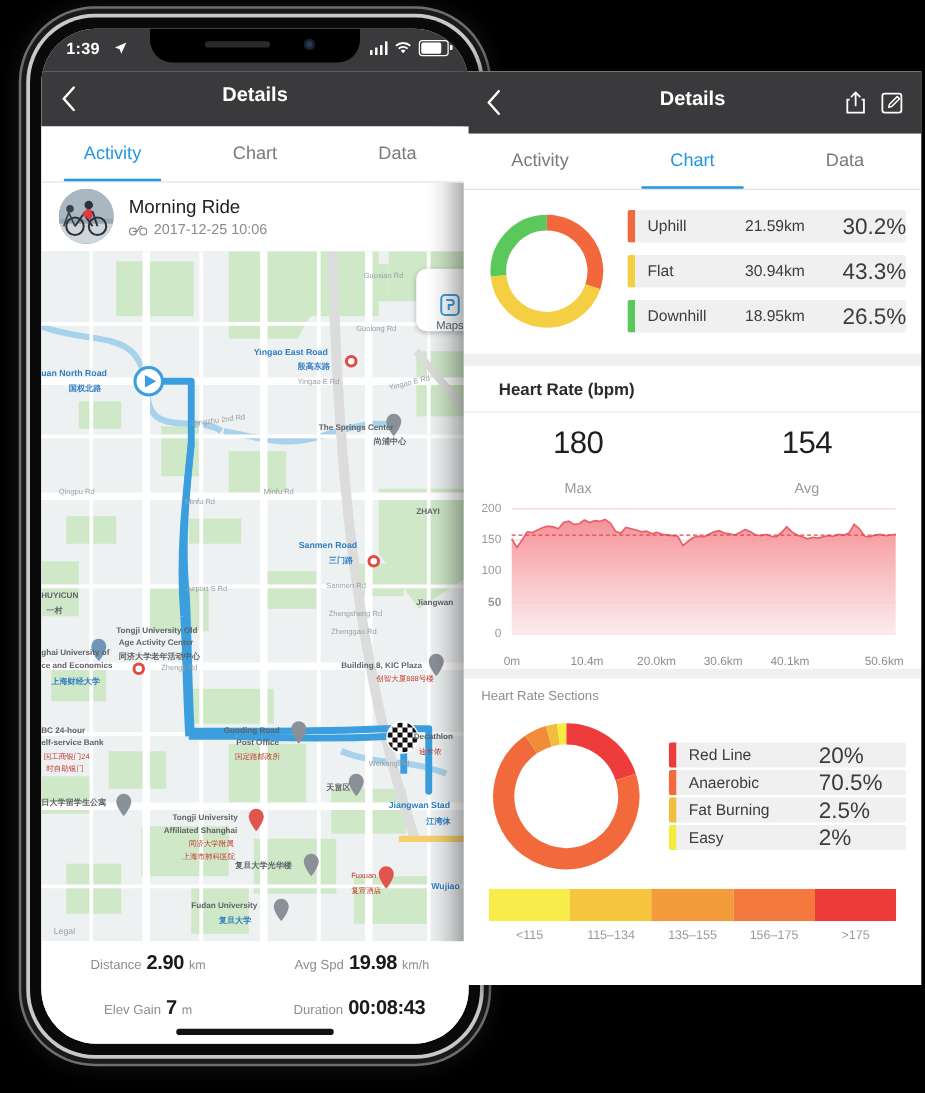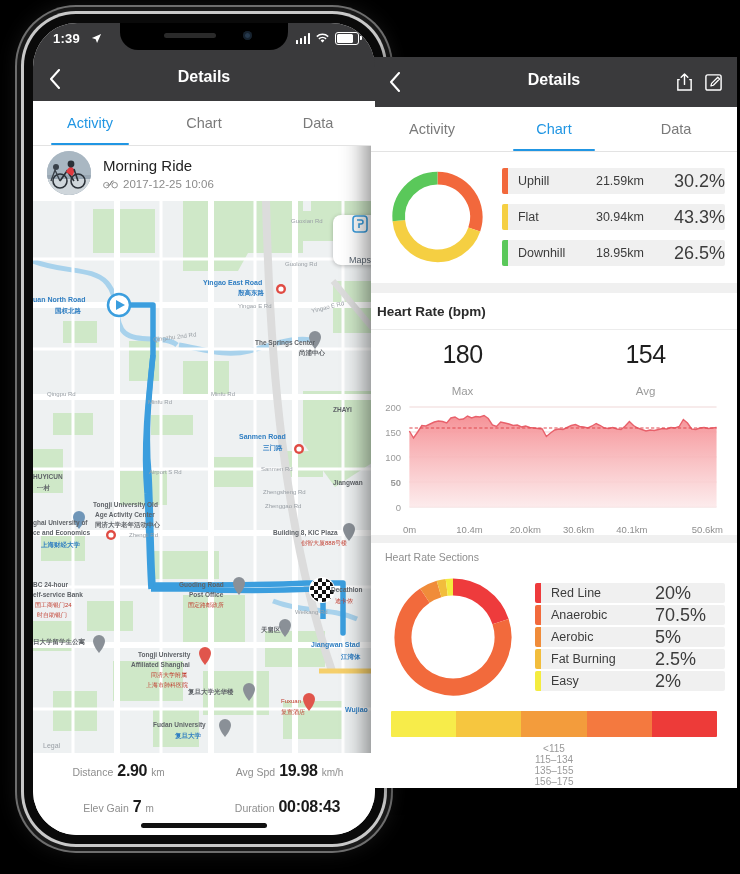--- a/index.html
+++ b/index.html
@@ -54,21 +54,21 @@
 
   
   .map{position:absolute;left:0;right:0;background:#eceff1;overflow:hidden;}
   .maplbl{position:absolute;font-size:6px;color:#8a8f94;white-space:nowrap;}
   .maplbl.rd{color:#9aa0a6;}
   .maplbl.blue{color:#2f7ec2;font-size:7px;font-weight:600;}
   .maplbl.cn{color:#2f7ec2;font-size:6.5px;font-weight:600;}
   .maplbl.pin{color:#5f6368;font-size:6.5px;font-weight:600;}
   .maplbl.red{color:#c0392b;font-size:6px;}
   .mapbtn{position:absolute;right:-12px;top:14px;width:54px;height:50px;background:#fff;border-radius:8px;
-          box-shadow:0 1px 4px rgba(0,0,0,.25);display:flex;flex-direction:column;align-items:center;justify-content:space-between;gap:2px;}
+          box-shadow:0 1px 4px rgba(0,0,0,.25);display:flex;flex-direction:column;align-items:center;justify-content:flex-end;gap:2px;}
   .mapbtn span{font-size:9px;color:#5a6570;}
   .legal{position:absolute;left:10px;bottom:4px;font-size:7px;color:#9aa0a6;}
 
   .statsbox{position:absolute;left:0;right:0;bottom:0;background:#fff;height:82px;z-index:12;}
   .statrow{display:flex;height:36px;align-items:center;}
   .stat{flex:1;display:flex;align-items:baseline;justify-content:center;gap:4px;}
   .stat .lab{font-size:10.5px;color:#8e8e8e;}
   .stat .val{font-size:16px;font-weight:700;color:#1a1a1a;letter-spacing:-.3px;}
   .stat .unit{font-size:10px;color:#8e8e8e;}
   .homebar{position:absolute;left:50%;transform:translateX(-50%);bottom:7px;width:126px;height:5px;border-radius:3px;background:#111;}
@@ -85,21 +85,21 @@
 
   
   .grade{display:flex;align-items:center;padding:14px 12px 14px 16px;box-sizing:border-box;}
   .legend{flex:1;margin-left:14px;display:flex;flex-direction:column;gap:10px;}
   .lrow{display:flex;align-items:center;height:26px;background:#f0f0f0;border-radius:2px;overflow:hidden;}
   .lswatch{width:6px;height:26px;flex:0 0 auto;}
   .lname{flex:0 0 78px;padding-left:10px;font-size:12.5px;color:#3c3c3c;}
   .ldist{flex:0 0 78px;font-size:12.5px;color:#3c3c3c;}
   .lpct{font-size:18px;color:#3c3c3c;}
 
-  .sec-title{font-size:13.5px;color:#2b2b2b;padding:11px 0 10px 6px;border-bottom:1px solid #ececec;font-weight:600;}
+  .sec-title{font-size:13.5px;color:#2b2b2b;padding:11px 0 10px 28px;border-bottom:1px solid #ececec;font-weight:600;}
   .sec-title.sm{font-size:10.5px;color:#8e8e8e;font-weight:400;padding:8px 0 6px 14px;border:none;}
 
   .hrnums{display:flex;padding:10px 0 4px;}
   .hrnum{flex:1;text-align:center;}
   .hrnum .n{font-size:25px;color:#1f1f1f;font-weight:400;letter-spacing:-.5px;}
   .hrnum .l{font-size:11.5px;color:#9a9a9a;margin-top:16px;}
 
   .hrchart{position:relative;height:120px;margin:0 14px 0 4px;}
   .ytick{position:absolute;left:0;font-size:9.5px;color:#9a9a9a;text-align:right;width:26px;transform:translateY(-50%);}
   .xticks{display:flex;margin:3px 14px 0 32px;}
@@ -108,21 +108,21 @@
   .xticks span:last-child{text-align:right;}
 
   .hrs{display:flex;align-items:center;padding:4px 12px 8px 18px;box-sizing:border-box;}
   .hrs .legend{margin-left:18px;gap:2px;}
   .hrs .lrow{height:20px;}
   .hrs .lswatch{height:25px;}
   .hrs .lname{flex:0 0 104px;}
 
   .zonebar{display:flex;margin:2px 20px 0 20px;height:26px;border-radius:1px;overflow:hidden;}
   .zonebar i{flex:1;display:block;}
-  .zonelbls{display:flex;margin:6px 20px 0 20px;flex-direction:column;}
+  .zonelbls{display:flex;margin:6px 20px 0 20px;}
   .zonelbls span{flex:1;text-align:center;font-size:10px;color:#9a9a9a;}
 
   svg{display:block;}
 </style>
 </head>
 <body>
 
 <div id="phone1">
   <div class="screen">
 
@@ -547,25 +547,20 @@
             <span class="lswatch" style="background:#ee3b3c"></span>
             <span class="lname">Red Line</span>
             <span class="lpct">20%</span>
           </div>
           <div class="lrow">
             <span class="lswatch" style="background:#f26a3c"></span>
             <span class="lname">Anaerobic</span>
             <span class="lpct">70.5%</span>
           </div>
           <div class="lrow">
-            <span class="lswatch" style="background:#f08c3a"></span>
-            <span class="lname">Aerobic</span>
-            <span class="lpct">5%</span>
-          </div>
-          <div class="lrow">
             <span class="lswatch" style="background:#f2bd3c"></span>
             <span class="lname">Fat Burning</span>
             <span class="lpct">2.5%</span>
           </div>
           <div class="lrow">
             <span class="lswatch" style="background:#f4ec3f"></span>
             <span class="lname">Easy</span>
             <span class="lpct">2%</span>
           </div>
         </div>

